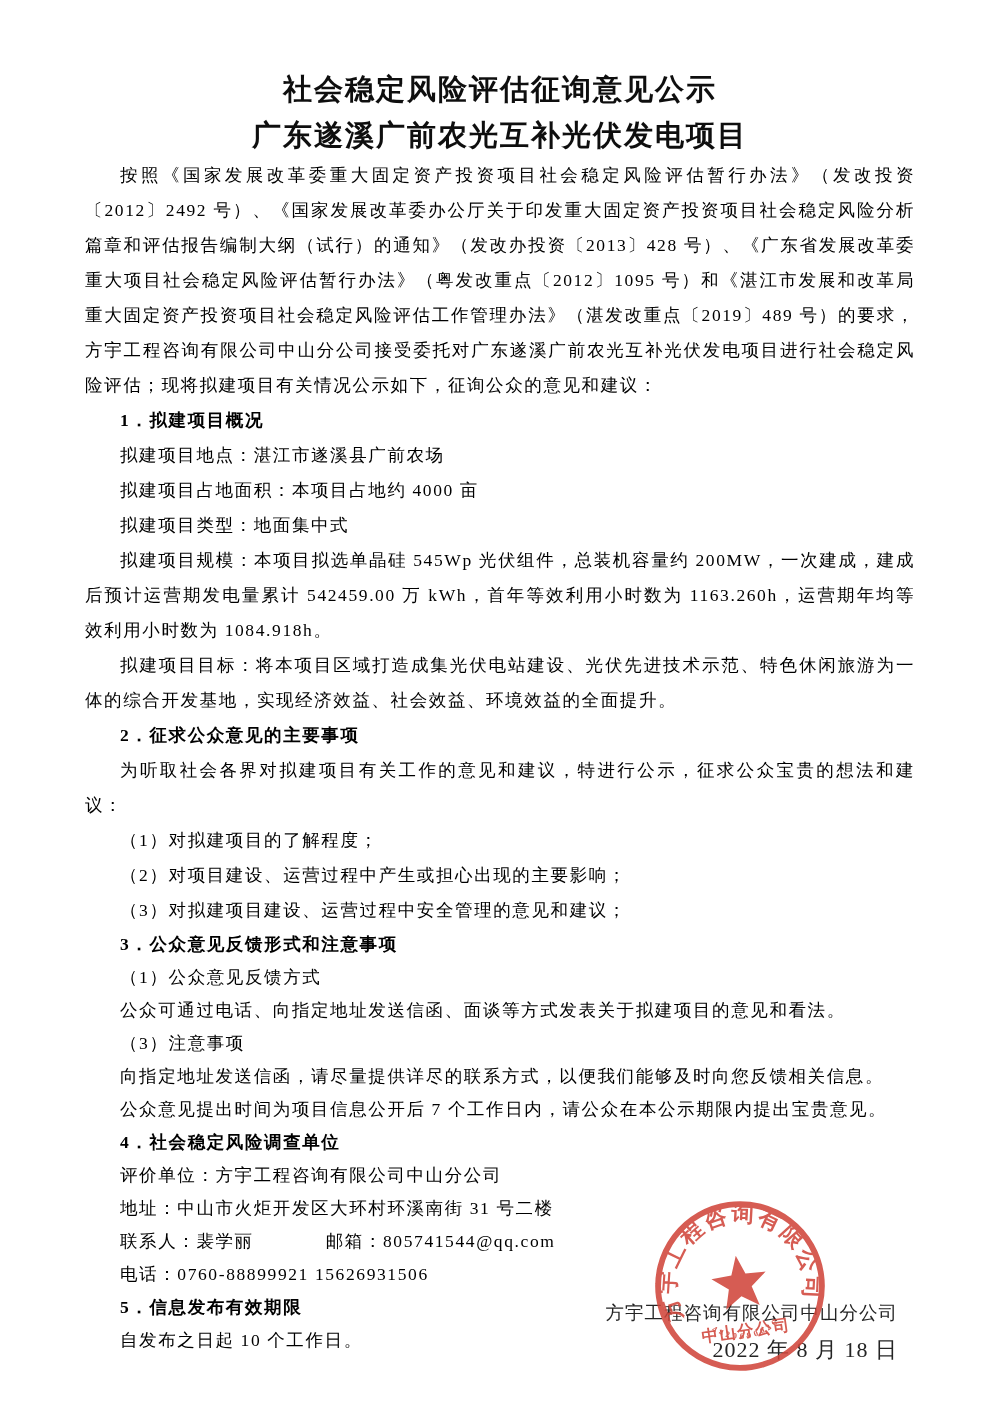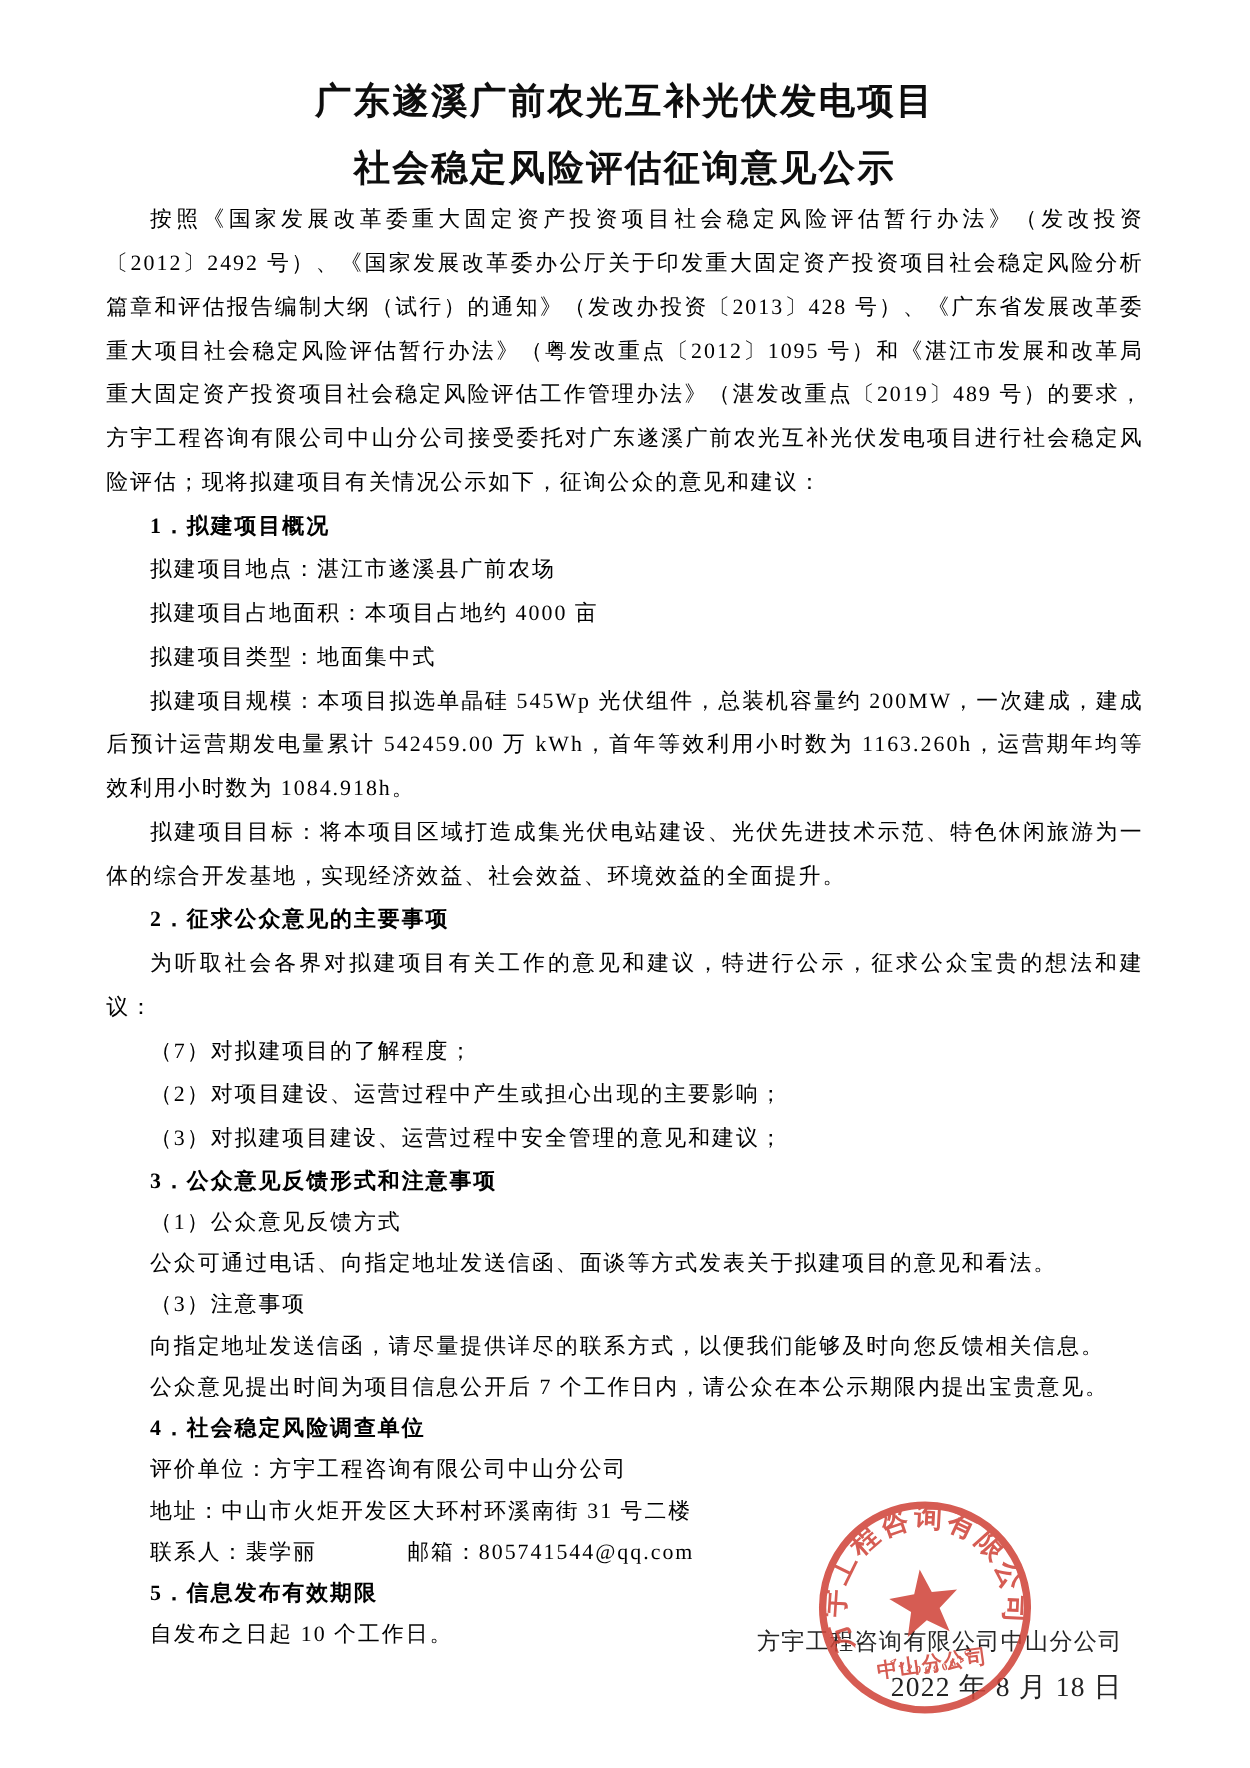--- a/index.html
+++ b/index.html
@@ -32,50 +32,51 @@
   }
   .stamp svg{width:100%;height:100%;}
   .stamp text{font-family:"Liberation Serif","DejaVu Serif",serif;font-weight:700;}
 </style>
 </head>
 <body>
 
 <div class="page">
   <div class="content">
 
+    <h1 class="title title-gap">社会稳定风险评估征询意见公示</h1>
     <h1 class="title">广东遂溪广前农光互补光伏发电项目</h1>
-    <h1 class="title title-gap">社会稳定风险评估征询意见公示</h1>
 
     <p class="line mt">按照《国家发展改革委重大固定资产投资项目社会稳定风险评估暂行办法》（发改投资〔2012〕2492 号）、《国家发展改革委办公厅关于印发重大固定资产投资项目社会稳定风险分析篇章和评估报告编制大纲（试行）的通知》（发改办投资〔2013〕428 号）、《广东省发展改革委重大项目社会稳定风险评估暂行办法》（粤发改重点〔2012〕1095 号）和《湛江市发展和改革局重大固定资产投资项目社会稳定风险评估工作管理办法》（湛发改重点〔2019〕489 号）的要求，方宇工程咨询有限公司中山分公司接受委托对广东遂溪广前农光互补光伏发电项目进行社会稳定风险评估；现将拟建项目有关情况公示如下，征询公众的意见和建议：</p>
 
     <p class="line hd">1．拟建项目概况</p>
     <p class="line">拟建项目地点：湛江市遂溪县广前农场</p>
     <p class="line">拟建项目占地面积：本项目占地约 4000 亩</p>
     <p class="line">拟建项目类型：地面集中式</p>
     <p class="line">拟建项目规模：本项目拟选单晶硅 545Wp 光伏组件，总装机容量约 200MW，一次建成，建成后预计运营期发电量累计 542459.00 万 kWh，首年等效利用小时数为 1163.260h，运营期年均等效利用小时数为 1084.918h。</p>
     <p class="line">拟建项目目标：将本项目区域打造成集光伏电站建设、光伏先进技术示范、特色休闲旅游为一体的综合开发基地，实现经济效益、社会效益、环境效益的全面提升。</p>
 
     <p class="line hd">2．征求公众意见的主要事项</p>
     <p class="line">为听取社会各界对拟建项目有关工作的意见和建议，特进行公示，征求公众宝贵的想法和建议：</p>
-    <p class="line">（7）对拟建项目的了解程度；</p>
+    <p class="line">（1）对拟建项目的了解程度；</p>
     <p class="line">（2）对项目建设、运营过程中产生或担心出现的主要影响；</p>
     <p class="line">（3）对拟建项目建设、运营过程中安全管理的意见和建议；</p>
 
     <div class="tight">
       <p class="line hd">3．公众意见反馈形式和注意事项</p>
       <p class="line">（1）公众意见反馈方式</p>
       <p class="line">公众可通过电话、向指定地址发送信函、面谈等方式发表关于拟建项目的意见和看法。</p>
       <p class="line">（3）注意事项</p>
       <p class="line">向指定地址发送信函，请尽量提供详尽的联系方式，以便我们能够及时向您反馈相关信息。</p>
       <p class="line">公众意见提出时间为项目信息公开后 7 个工作日内，请公众在本公示期限内提出宝贵意见。</p>
 
       <p class="line hd">4．社会稳定风险调查单位</p>
       <p class="line">评价单位：方宇工程咨询有限公司中山分公司</p>
       <p class="line">地址：中山市火炬开发区大环村环溪南街 31 号二楼</p>
       <p class="line contact-row"><span>联系人：裴学丽</span><span class="gap">邮箱：805741544@qq.com</span></p>
+      <p class="line">电话：0760-88899921 15626931506</p>
 
       <p class="line hd">5．信息发布有效期限</p>
       <p class="line">自发布之日起 10 个工作日。</p>
     </div>
   </div>
 
   <div class="signature">
     <div>方宇工程咨询有限公司中山分公司</div>
     <div class="date">2022 年 8 月 18 日</div>
   </div>

